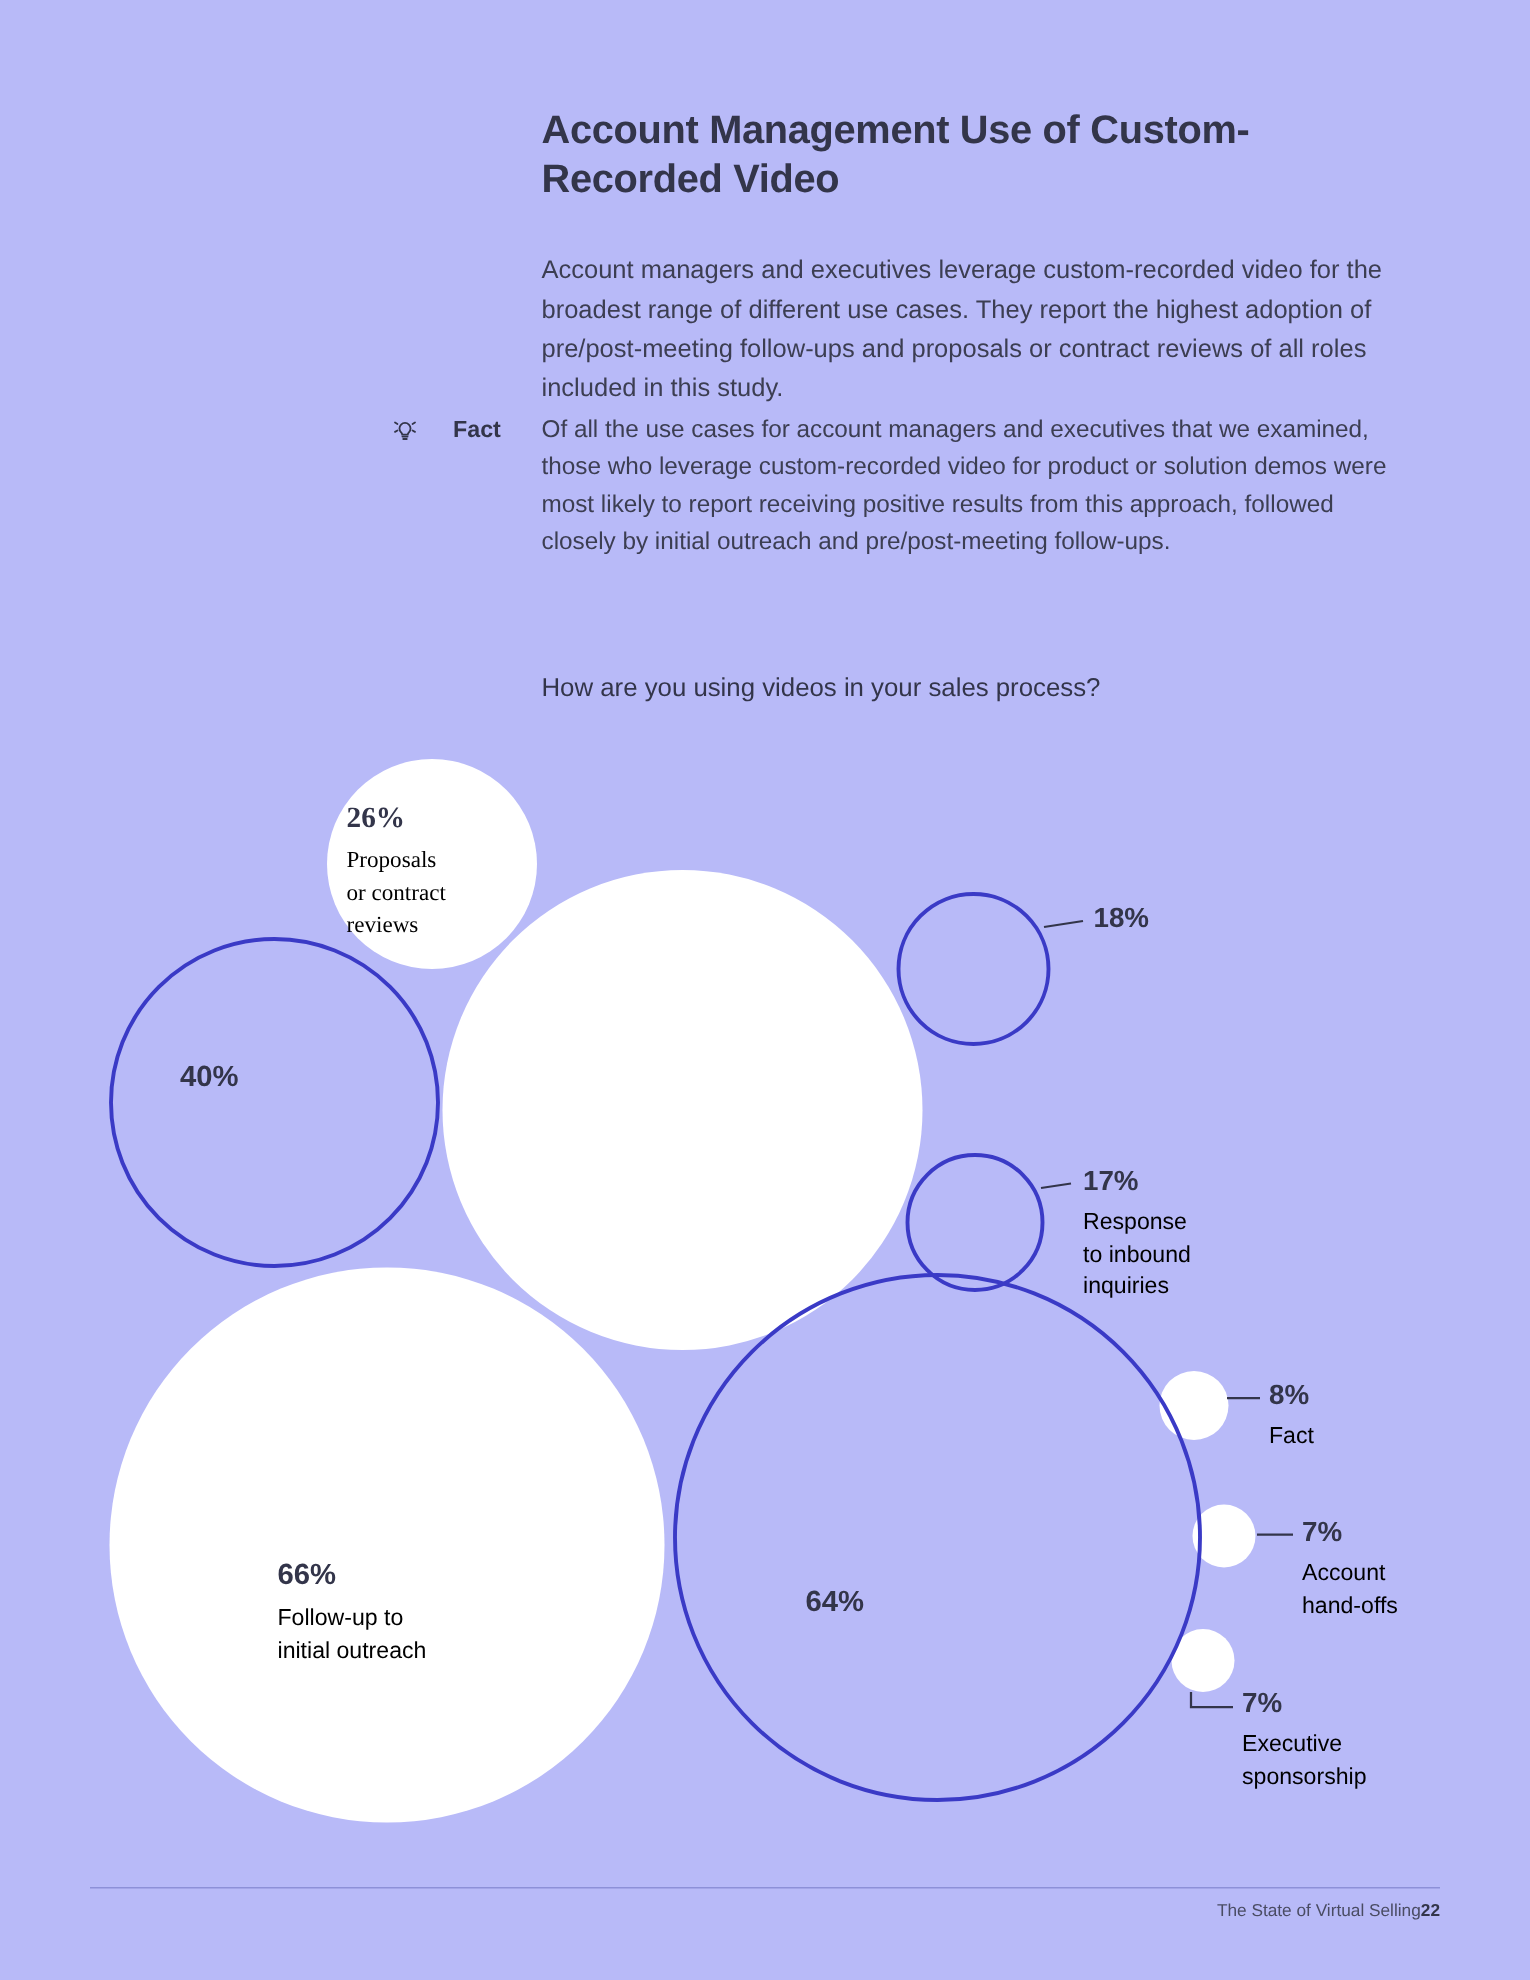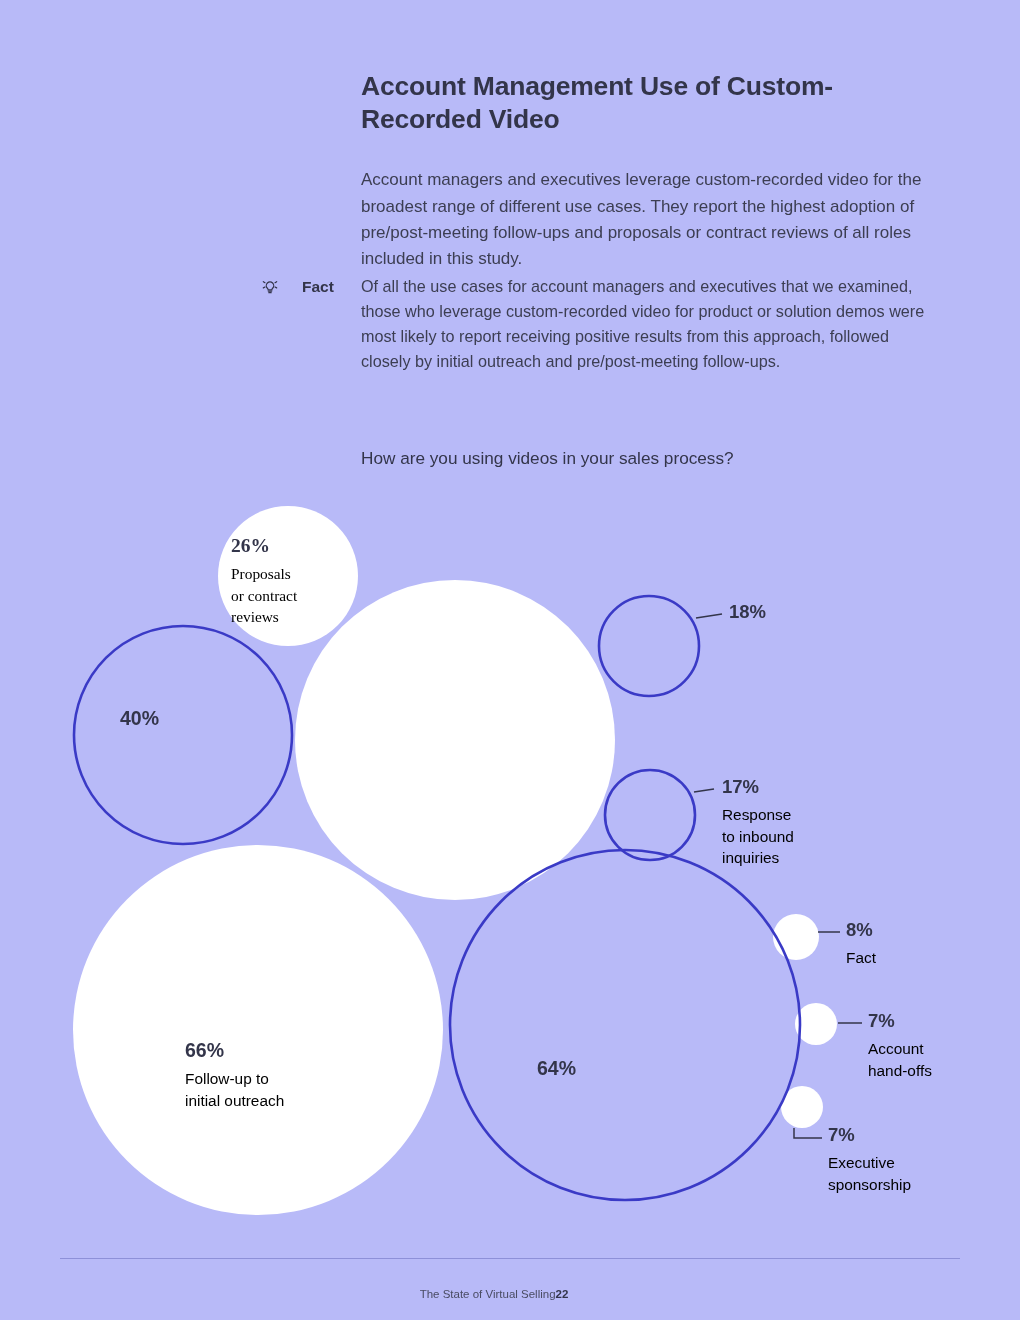--- a/index.html
+++ b/index.html
@@ -125,27 +125,26 @@
   .footer-rule {
     position: absolute;
     left: 60px;
     top: 1258px;
     width: 900px;
     height: 1px;
     background: #8d90d8;
   }
   .footer {
     position: absolute;
-    left: 44px;
+    left: 60px;
     top: 1268px;
     width: 900px;
     display: flex;
-    justify-content: center;
+    justify-content: flex-end;
     align-items: baseline;
-    margin-top: 20px;
   }
   .footer-title {
     font-size: 11.5px;
     color: #4a4c63;
   }
   .footer-page {
     font-size: 11.5px;
     font-weight: bold;
     color: #33354a;
   }

